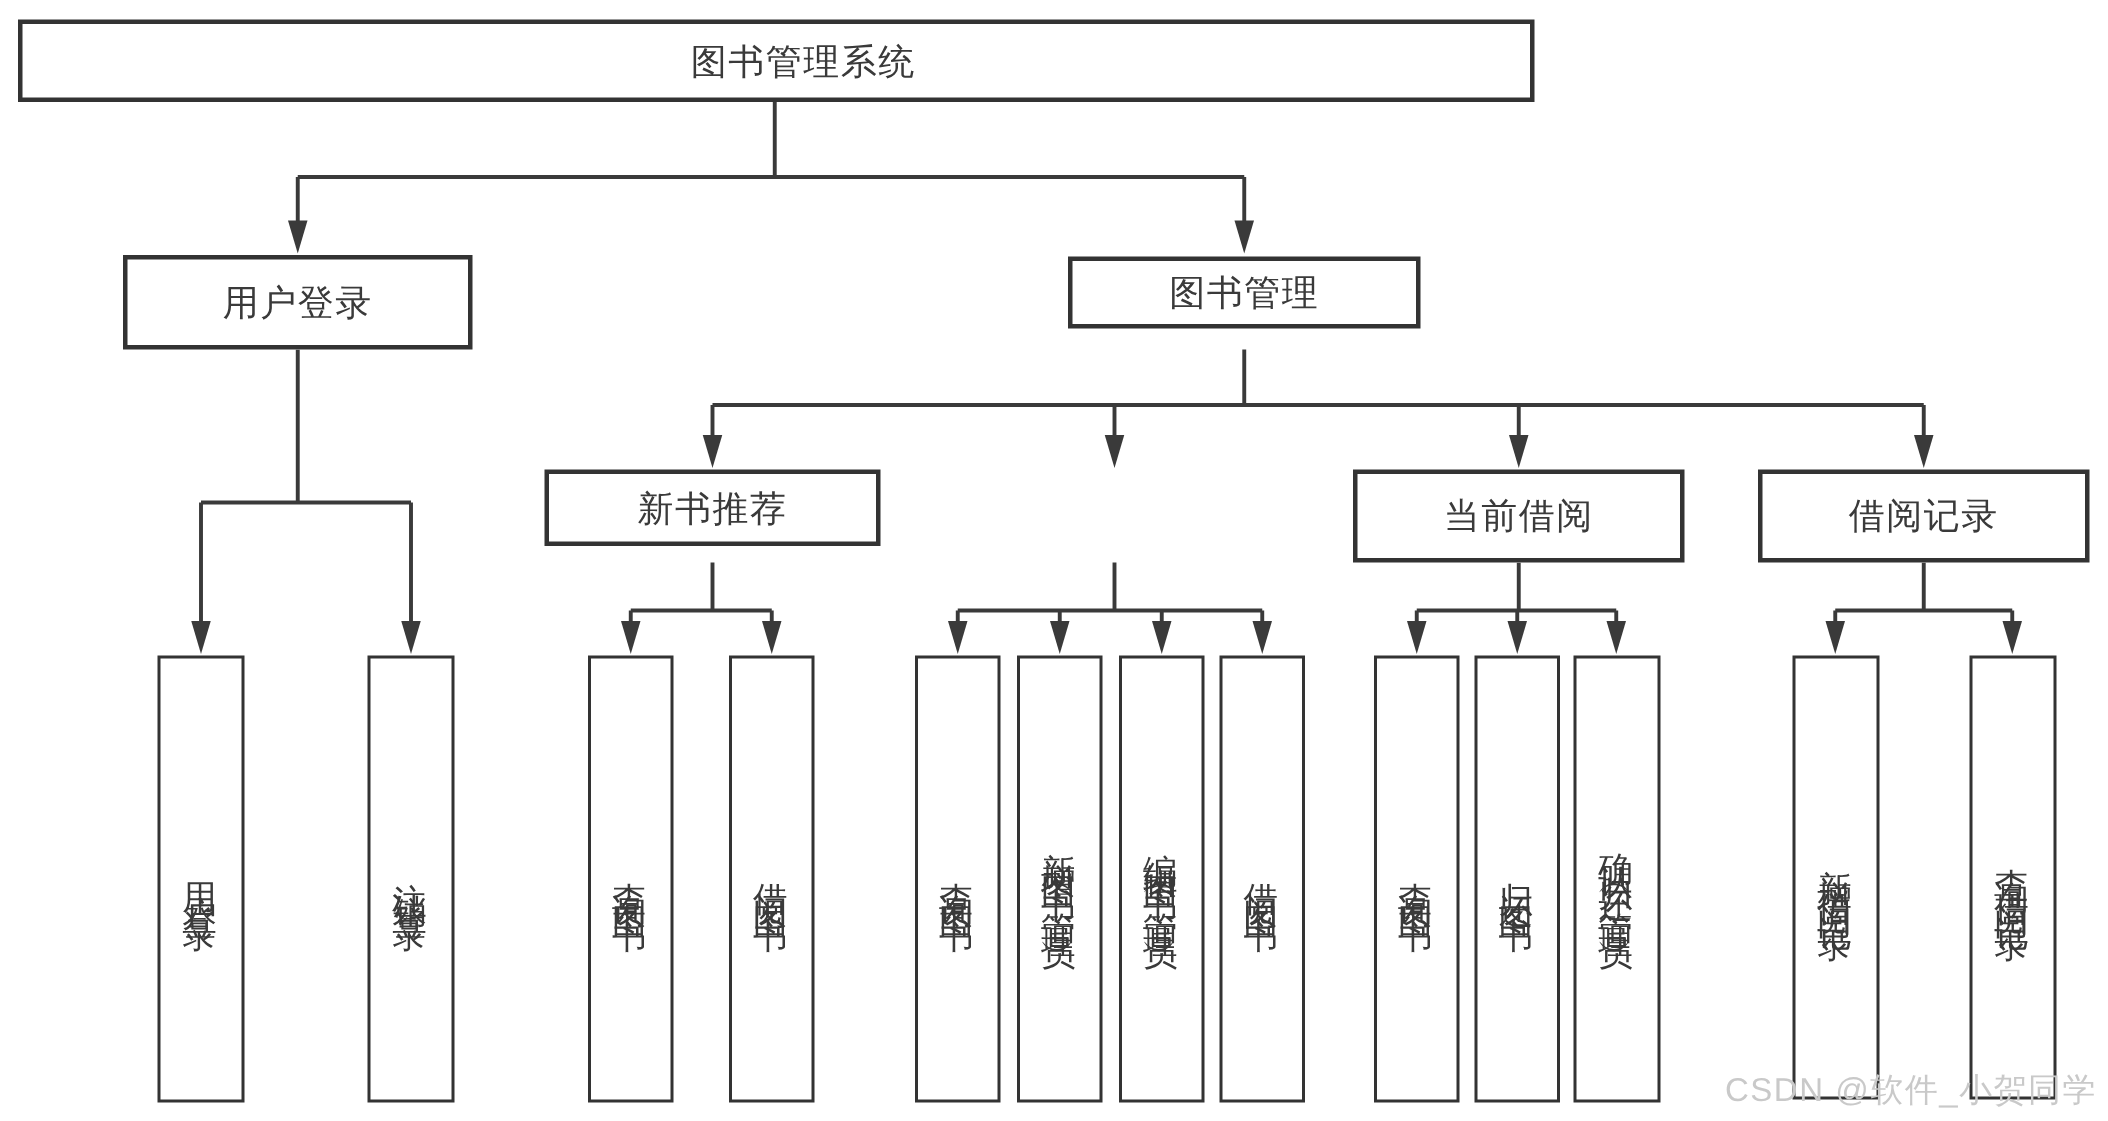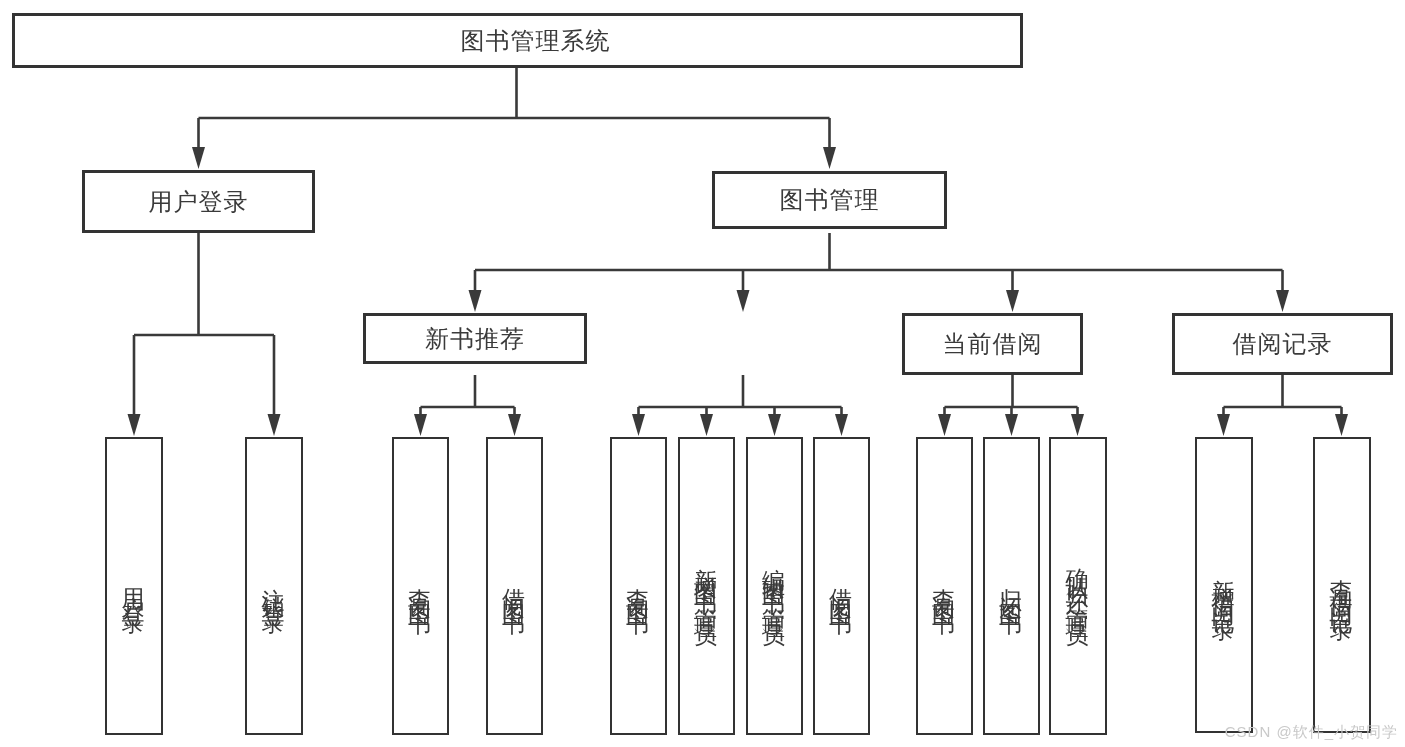--- a/index.html
+++ b/index.html
@@ -41,21 +41,21 @@
     font-size: 23px;
     letter-spacing: 8px;
     border-width: 2.5px;
     white-space: nowrap;
     overflow: hidden;
   }
   .watermark {
     position: absolute;
     right: 7px;
     bottom: 5px;
-    font-size: 15px;
+    font-size: 22px;
     color: #c9c9c9;
     letter-spacing: 1px;
     white-space: nowrap;
   }
 </style>
 </head>
 <body>
 
 <div id="canvas">
 
@@ -102,24 +102,24 @@
       <polygon points="1071,414 1084,414 1077.5,436"></polygon>
 
       <polygon points="1217,414 1230,414 1223.5,436"></polygon>
       <polygon points="1335,414 1348,414 1341.5,436"></polygon>
     </g>
   </svg>
 
   <div class="node" style="left:12px; top:13px; width:1011px; height:55px;padding-left:36px;">图书管理系统</div>
 
   <div class="node" style="left:82px; top:170px; width:233px; height:63px;">用户登录</div>
-  <div class="node" style="left:712px; top:171px; width:235px; height:58px;">图书管理</div>
+  <div class="node" style="left:712px; top:171px; width:235px; height:48px;">图书管理</div>
 
   <div class="node" style="left:363px; top:313px; width:224px; height:51px;">新书推荐</div>
-  <div class="node" style="left:902px; top:313px; width:181px; height:62px;">当前借阅</div>
+  <div class="node" style="left:902px; top:313px; width:221px; height:62px;">当前借阅</div>
   <div class="node" style="left:1172px; top:313px; width:221px; height:62px;">借阅记录</div>
 
   <div class="node leaf" style="left:105px; top:437px; width:58px; height:298px;">用户登录</div>
   <div class="node leaf" style="left:245px; top:437px; width:58px; height:298px;">注销登录</div>
 
   <div class="node leaf" style="left:392px; top:437px; width:57px; height:298px;">查询图书</div>
   <div class="node leaf" style="left:486px; top:437px; width:57px; height:298px;">借阅图书</div>
 
   <div class="node leaf" style="left:610px; top:437px; width:57px; height:298px;">查询图书</div>
   <div class="node leaf" style="left:678px; top:437px; width:57px; height:298px;">新增图书（管理员）</div>

